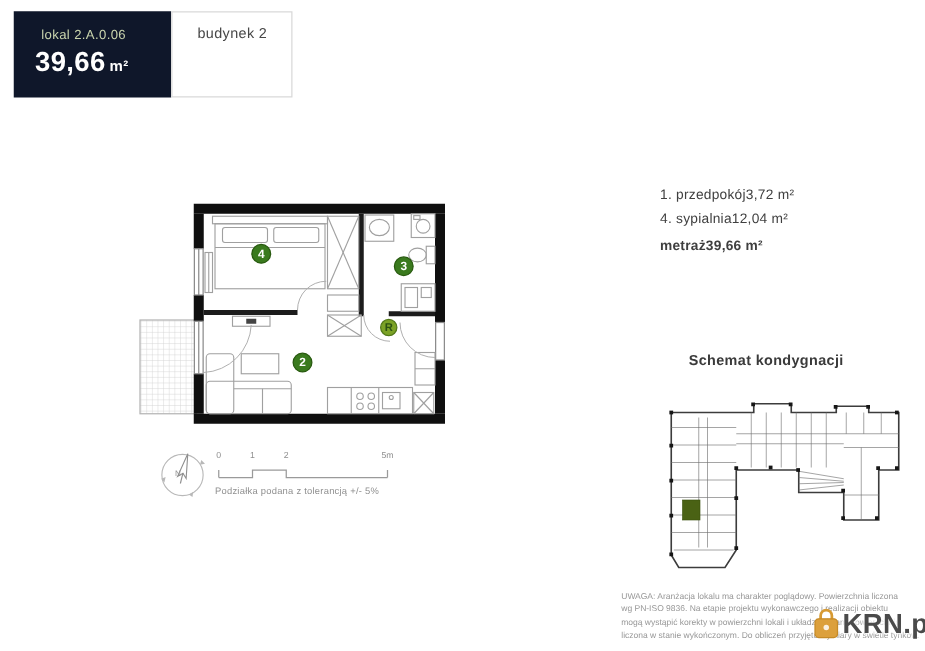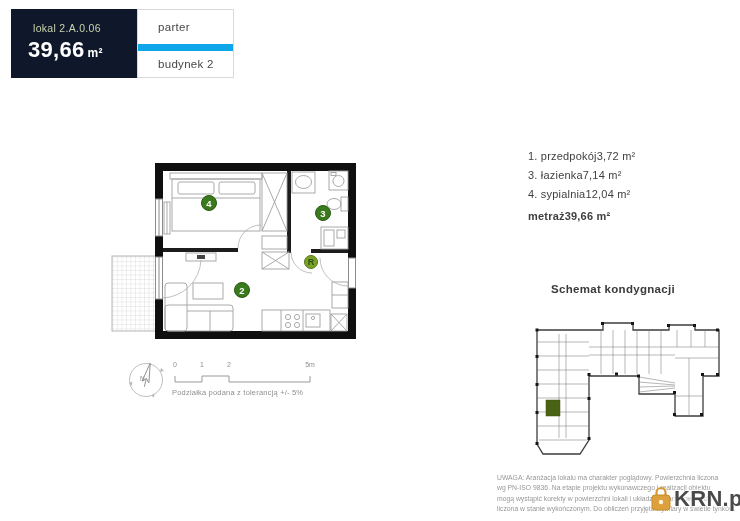--- a/index.html
+++ b/index.html
@@ -60,21 +60,20 @@
 
 <div class="page">
 
   <div class="hdr-green">
     <div class="hdr-unit-label">lokal 2.A.0.06</div>
     <div class="hdr-area">
       <span>39,66</span><span class="u">m²</span>
     </div>
   </div>
   <div class="hdr-cells">
-    <div class="hdr-cell">parter</div>
     <div class="hdr-cell">budynek 2</div>
   </div>
 
   <svg class="plan-svg" viewBox="105 155 262 192">
     <defs>
       <pattern id="grid" width="4.5" height="4.5" patternUnits="userSpaceOnUse">
         <path d="M4.5,0 H0 V4.5" fill="none" stroke="#d2d2d2" stroke-width="0.7"></path>
       </pattern>
     </defs>
 
@@ -205,24 +204,20 @@
     <polyline points="5,11 32,11 32,5 59,5 59,11 140,11" fill="none" stroke="#9a9a9a" stroke-width="1"></polyline>
     <line x1="5" y1="5" x2="5" y2="11" stroke="#9a9a9a" stroke-width="1"></line>
     <line x1="140" y1="5" x2="140" y2="11" stroke="#9a9a9a" stroke-width="1"></line>
   </svg>
   <div class="scale-caption">Podziałka podana z tolerancją +/- 5%</div>
 
   <div class="room-list">
     <div class="room-row">
       <span>1. przedpokój</span>
       <span class="room-area"><span>3,72</span> <span>m²</span></span>
-    </div>
-    <div class="room-row">
-      <span>3. łazienka</span>
-      <span class="room-area"><span>7,14</span> <span>m²</span></span>
     </div>
     <div class="room-row">
       <span>4. sypialnia</span>
       <span class="room-area"><span>12,04</span> <span>m²</span></span>
     </div>
     <div class="room-row total">
       <span>metraż</span>
       <span class="room-area"><span>39,66</span> <span>m²</span></span>
     </div>
   </div>

